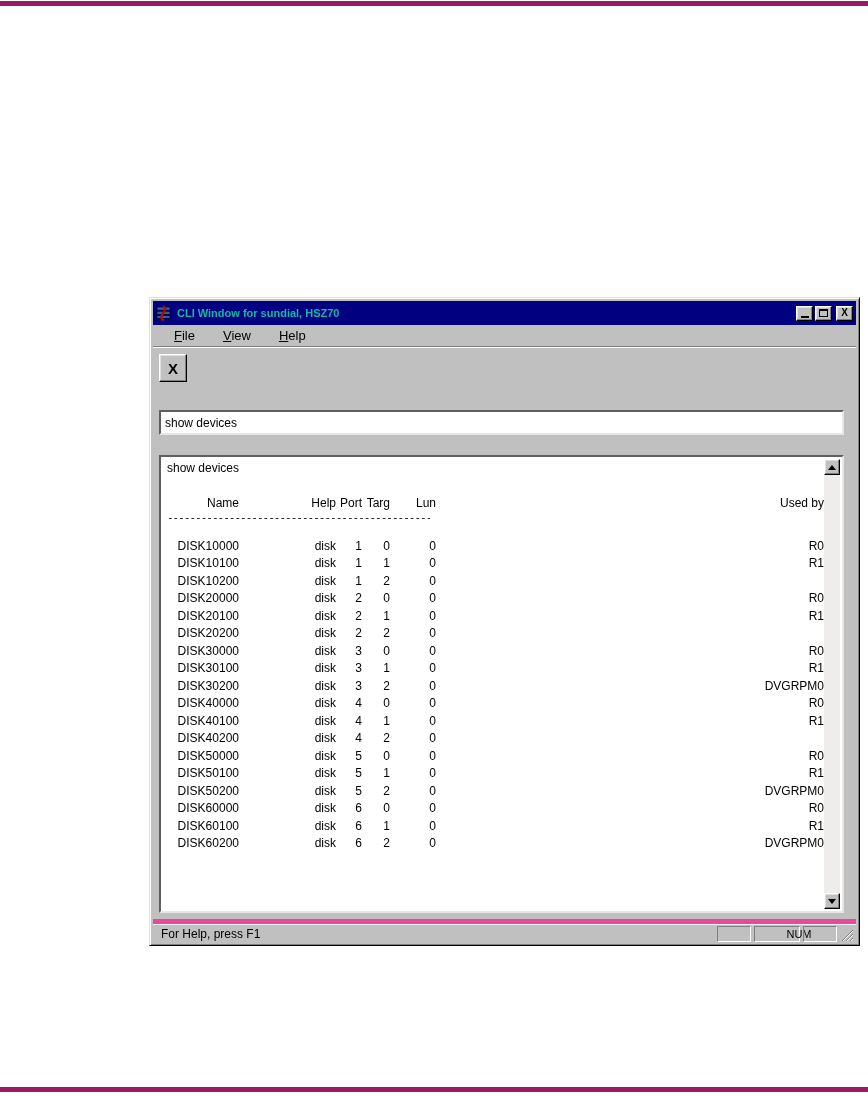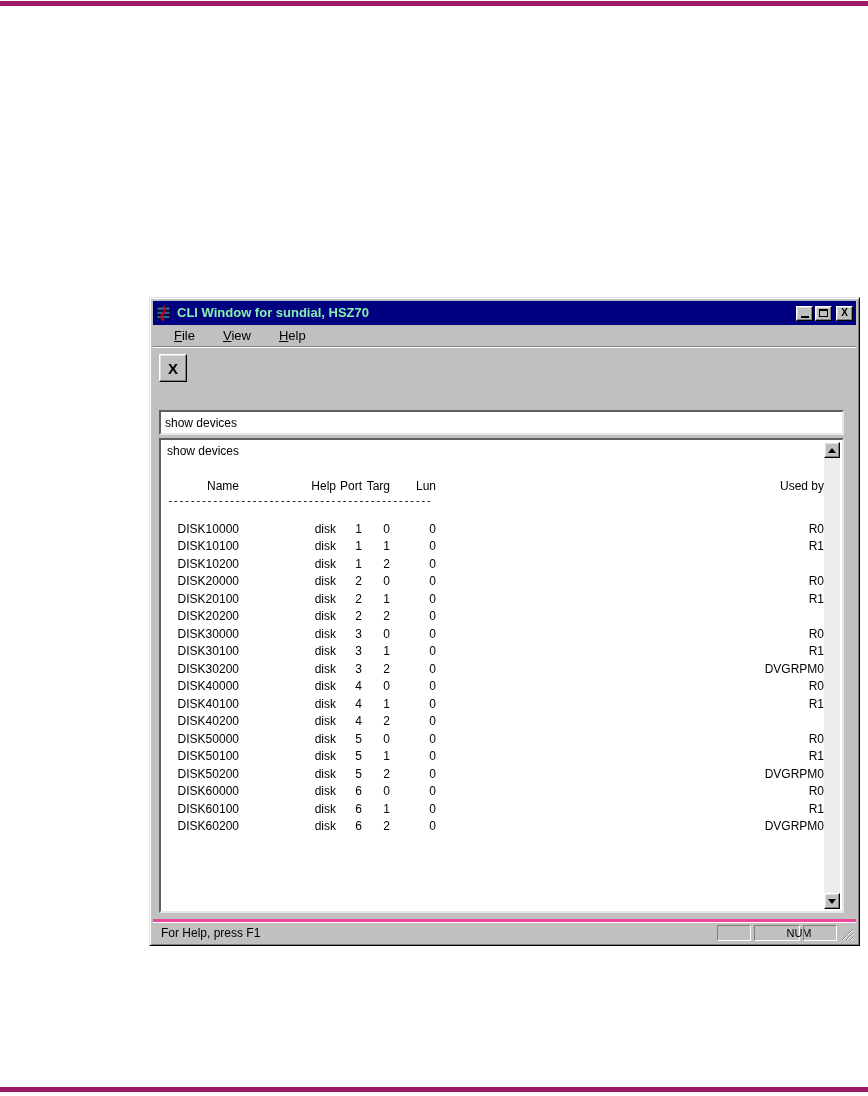--- a/index.html
+++ b/index.html
@@ -19,21 +19,21 @@
     border-right:1px solid #000;border-bottom:1px solid #000;
     box-shadow:inset 1px 1px 0 #fff, inset -1px -1px 0 #808080;
     padding:3px;display:flex;flex-direction:column;
   }
   .titlebar{
     height:24px;background:#000080;display:flex;align-items:center;
     padding:0 3px;flex:0 0 auto;
   }
   .titlebar .app-icon{width:17px;height:17px;margin-right:4px;flex:0 0 auto;}
   .titlebar .title{
-    flex:1;color:#86efac;font-size:13px;font-weight:bold;
+    flex:1;color:#14b8a6;font-size:11px;font-weight:bold;
     white-space:nowrap;overflow:hidden;letter-spacing:0px;padding-bottom:1px;
   }
   .winbtns{display:flex;align-items:center;gap:2px;}
   .winbtn{
     width:17px;height:15px;background:#c0c0c0;box-sizing:border-box;
     border-top:1px solid #fff;border-left:1px solid #fff;
     border-right:1px solid #000;border-bottom:1px solid #000;
     box-shadow:inset -1px -1px 0 #808080, inset 1px 1px 0 #dfdfdf;
     display:flex;align-items:center;justify-content:center;
     font-size:10px;font-weight:bold;line-height:1;cursor:default;
@@ -58,21 +58,21 @@
     width:28px;height:28px;background:#c0c0c0;box-sizing:border-box;
     border-top:1px solid #fff;border-left:1px solid #fff;
     border-right:1px solid #000;border-bottom:1px solid #000;
     box-shadow:inset -1px -1px 0 #808080, inset 1px 1px 0 #dfdfdf;
     display:flex;align-items:center;justify-content:center;
     font-size:15px;font-weight:bold;cursor:default;
   }
 
   .client{
     flex:1;display:flex;flex-direction:column;box-sizing:border-box;
-    padding:17px 12px 6px 6px;min-height:0;
+    padding:17px 12px 6px 6px;min-height:0;gap:17px;
   }
   .sunken2{
     border-top:2px solid #5f5f5f;border-left:2px solid #5f5f5f;
     border-bottom:2px solid #e6e6e6;border-right:2px solid #e6e6e6;
     background:#fff;box-sizing:border-box;
   }
   .cmd{
     flex:0 0 auto;height:25px;width:100%;font-family:"Liberation Sans",sans-serif;
     font-size:12px;padding:2px 4px;outline:none;
   }
@@ -101,21 +101,21 @@
     border-right:1px solid #000;border-bottom:1px solid #000;
     box-shadow:inset -1px -1px 0 #808080, inset 1px 1px 0 #dfdfdf;
     display:flex;align-items:center;justify-content:center;cursor:default;
   }
   .sb-track{flex:1;}
   .tri-up{width:0;height:0;border-left:4px solid transparent;border-right:4px solid transparent;border-bottom:5px solid #000;}
   .tri-down{width:0;height:0;border-left:4px solid transparent;border-right:4px solid transparent;border-top:5px solid #000;}
 
   .statusbar{
     flex:0 0 auto;height:23px;box-sizing:border-box;
-    border-top:3px solid #ec4899;box-shadow:inset 0 1px 0 #fff;
+    border-top:5px solid #ec4899;box-shadow:inset 0 1px 0 #fff;
     display:flex;align-items:center;padding:2px 2px 0 2px;font-size:12px;gap:3px;
   }
   .status-help{flex:1;padding-left:6px;}
   .status-pane{
     width:34px;height:16px;box-sizing:border-box;
     border-top:1px solid #808080;border-left:1px solid #808080;
     border-bottom:1px solid #fff;border-right:1px solid #fff;
     font-size:11px;display:flex;align-items:center;justify-content:center;
   }
   .status-pane.num{width:38px;padding-left:44px;}

